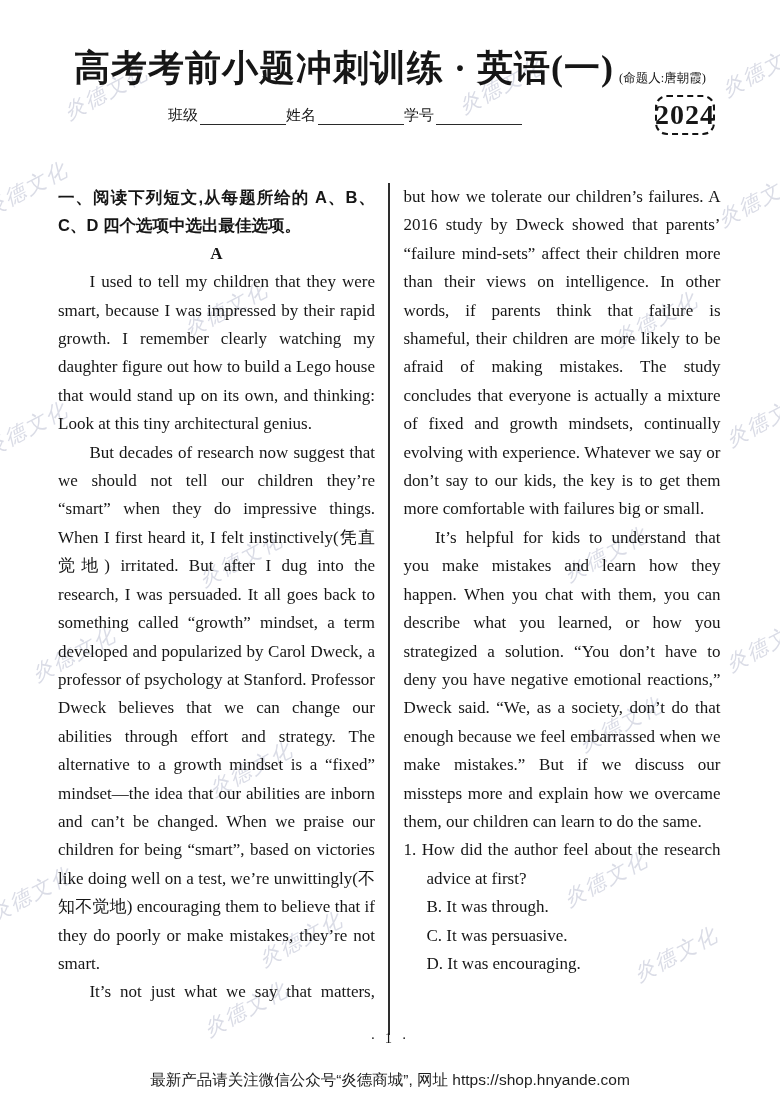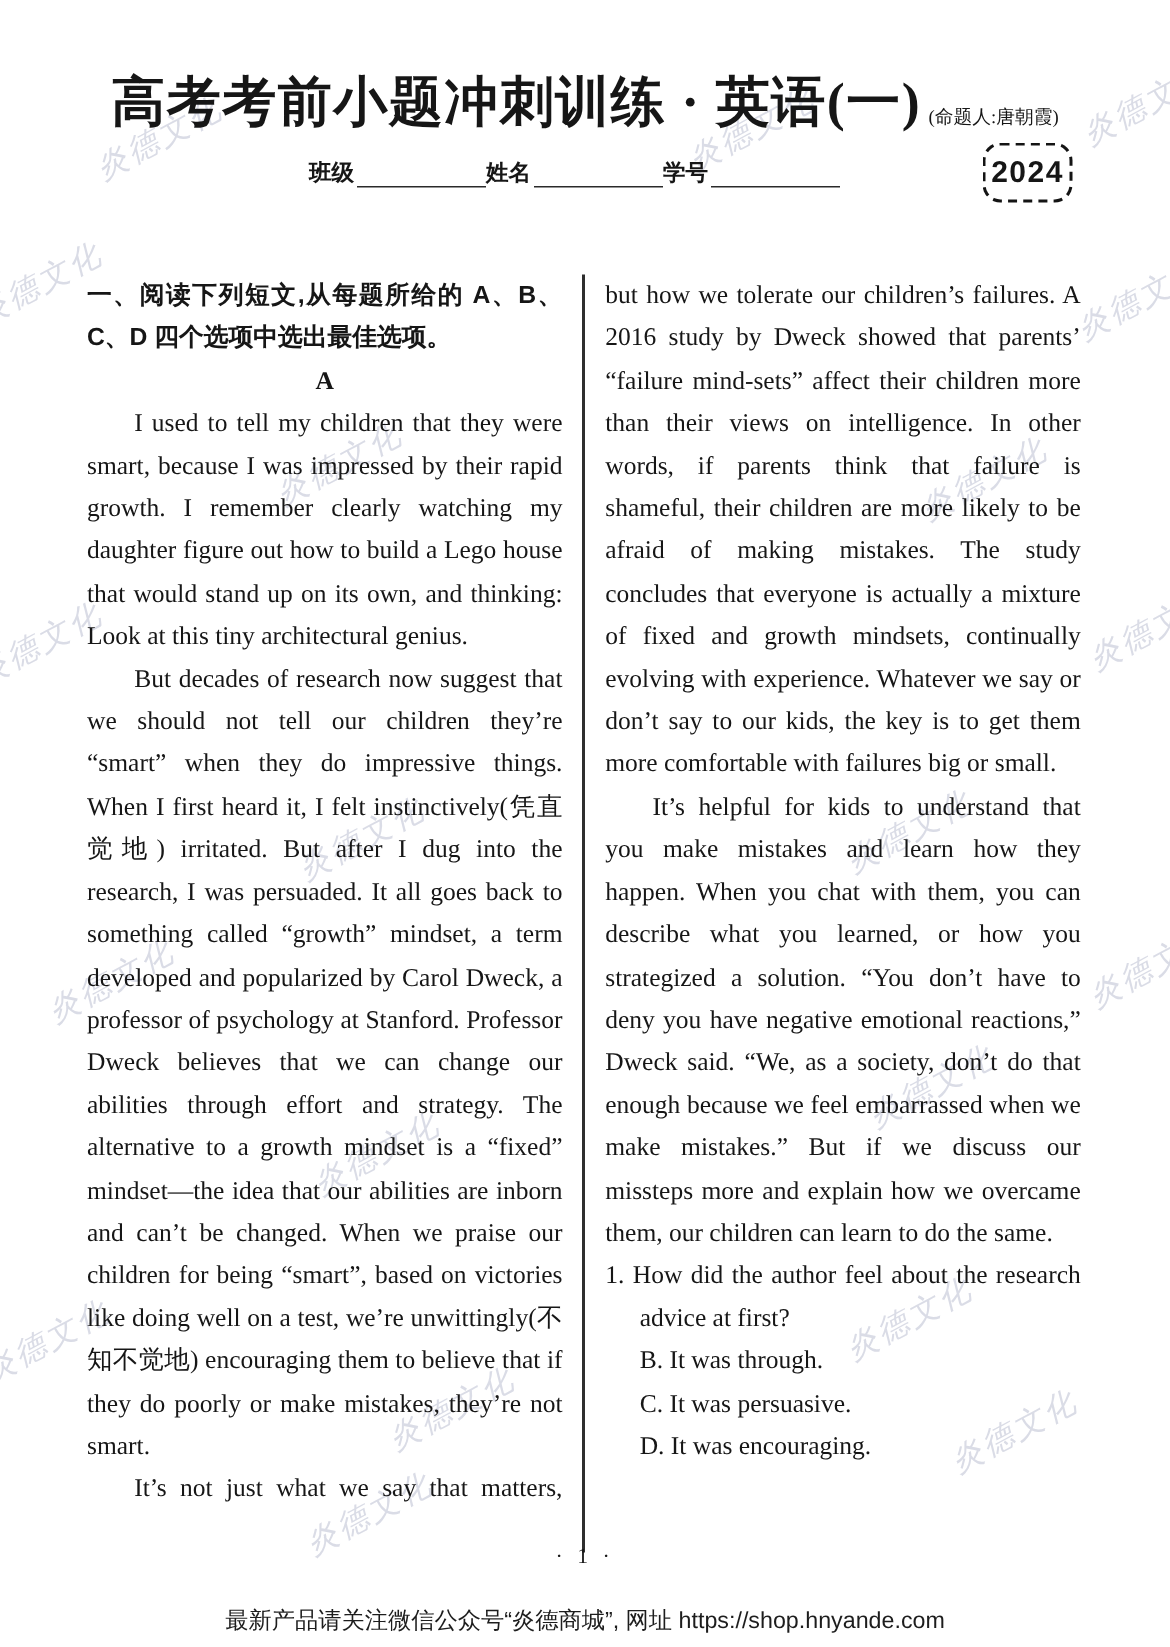--- a/index.html
+++ b/index.html
@@ -34,36 +34,35 @@
   .title {
     font-weight:bold; font-size:36px; letter-spacing:1px;
     font-family:"Liberation Serif", serif;
   }
   .title-suffix {
     font-size:12.5px; margin-left:5px;
     display:inline-block; transform:translateY(2px);
   }
   .fields-row {
     position:absolute; top:106px; left:168px; width:430px;
-    display:flex; justify-content:center;
+    display:flex; justify-content:flex-start;
     font-size:15px;
-    font-weight:bold;
   }
   .field { display:flex; align-items:flex-end; }
   .field-line {
     display:inline-block; width:86px; height:16px;
     border-bottom:1.5px solid #2a2a2a; margin-left:2px;
   }
   .badge {
     position:absolute; top:95px; left:655px;
     width:56px; height:36px;
     border:2.5px dashed #141414; border-radius:12px;
     display:flex; align-items:center; justify-content:center;
-    font-weight:bold; font-size:20px; letter-spacing:1px;
-    font-family:Liberation Sans, sans-serif;
+    font-weight:bold; font-size:28px; letter-spacing:1px;
+    font-family:Liberation Serif, serif;
   }
 
   
   .columns {
     position:absolute; top:183px; left:58px;
     width:664px; height:852px;
     display:flex;
   }
   .col { width:317px; }
   .col-left  { margin-right:13px; }

